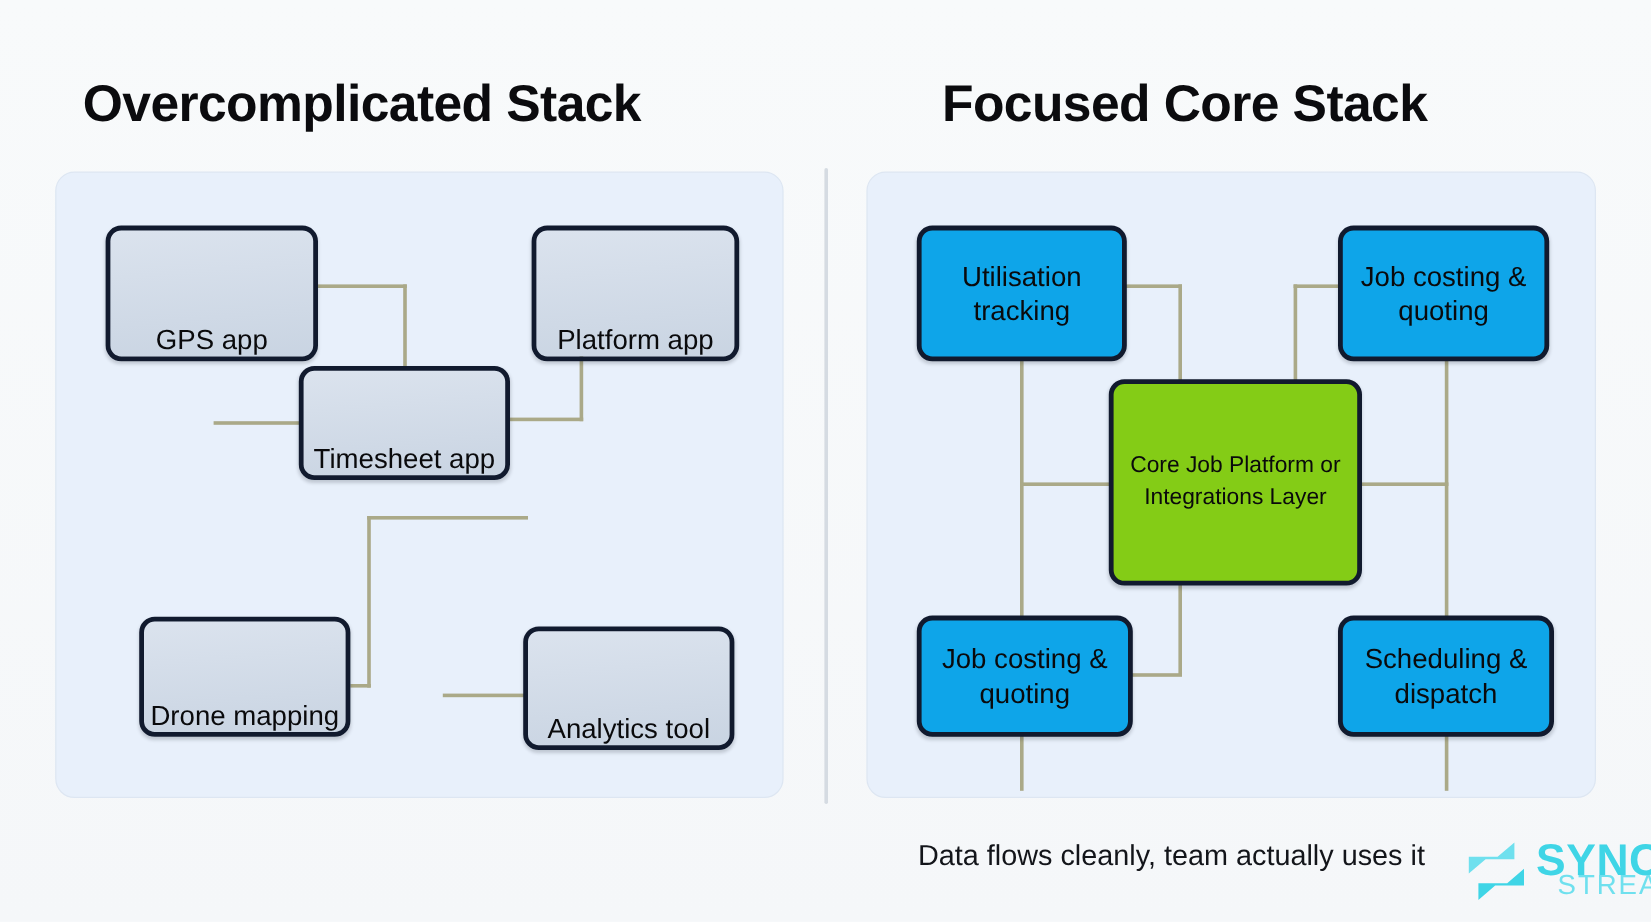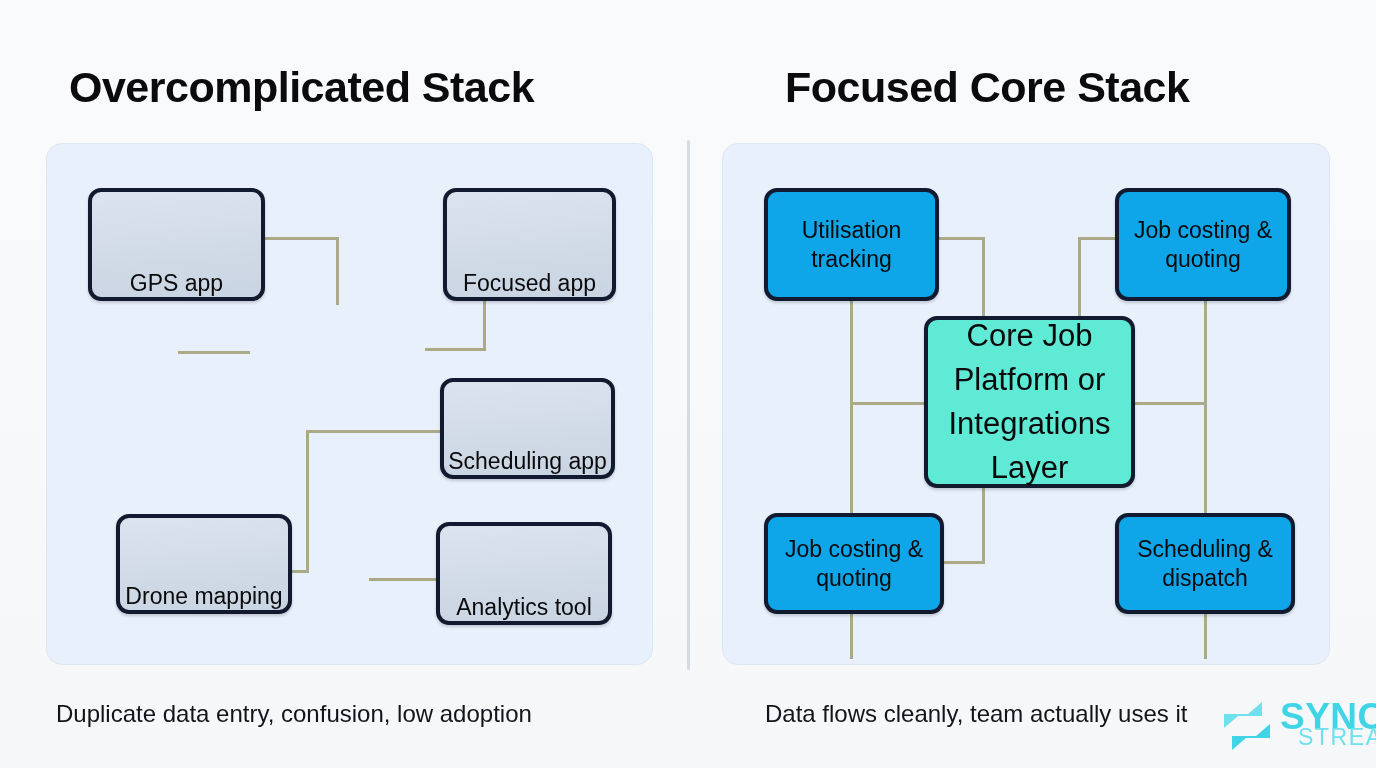--- a/index.html
+++ b/index.html
@@ -69,22 +69,22 @@
     box-shadow: 0 2px 3px rgba(10,15,30,.18);
   }
   .node.grey {
     background: linear-gradient(175deg,#dbe3ee 0%, #c9d4e2 100%);
     align-items: flex-end;
   }
   .node.teal {
     background: #0ea5e9;
   }
   .node.core {
-    background: #5eead4;
-    font-size: 31px;
+    background: #84cc16;
+    font-size: 19px;
     line-height: 1.42;
   }
 
   
   .caption {
     position: absolute;
     font-size: 24px;
     color: #13151a;
     white-space: nowrap;
   }
@@ -133,27 +133,27 @@
     <div class="wire" style="left:259px; top:286px; width:3px; height:143px;"></div>
     <div class="wire" style="left:245px; top:426px; width:17px; height:3px;"></div>
 
     <div class="wire" style="left:322px; top:434px; width:68px; height:3px;"></div>
 
     <div class="node grey" id="gps-app" style="left:41px; top:44px; width:177px; height:113px;">
       <span>GPS app</span>
     </div>
 
     <div class="node grey" id="quoting-app" style="left:396px; top:44px; width:173px; height:113px;">
-      <span>Focused app</span>
-    </div>
-
-
-    <div class="node grey" id="scheduling-app" style="left:393px; top:234px; width:175px; height:101px;">
-      <span>Scheduling app</span>
-    </div>
+      <span>Platform app</span>
+    </div>
+
+    <div class="node grey" id="timesheet-app" style="left:202px; top:161px; width:176px; height:95px;">
+      <span>Timesheet app</span>
+    </div>
+
 
     <div class="node grey" id="drone-mapping" style="left:69px; top:370px; width:176px; height:100px;">
       <span>Drone mapping</span>
     </div>
 
     <div class="node grey" id="analytics-tool" style="left:389px; top:378px; width:176px; height:103px;">
       <span>Analytics tool</span>
     </div>
   </div>
 
@@ -190,21 +190,20 @@
 
     <div class="node teal" id="job-costing-quoting-bottom" style="left:41px; top:369px; width:180px; height:101px;">
       <span>Job costing &amp; quoting</span>
     </div>
 
     <div class="node teal" id="scheduling-dispatch" style="left:392px; top:369px; width:180px; height:101px;">
       <span>Scheduling &amp; dispatch</span>
     </div>
   </div>
 
-  <div class="caption" id="caption-left">Duplicate data entry, confusion, low adoption</div>
 
   <div class="caption" id="caption-right">Data flows cleanly, team actually uses it</div>
 
   <div id="brand">
     <svg id="brand-mark" width="60" height="52" viewBox="0 0 60 52">
       <path d="M6 14 L30 14 L44 2 L44 16 L20 16 L6 28 Z" fill="#6fe0ee"></path>
       <path d="M52 38 L28 38 L14 50 L14 36 L38 36 L52 24 Z" fill="#3fd5e6"></path>
     </svg>
     <div id="brand-sync">SYNC</div>
     <div id="brand-stream">STREAM</div>

